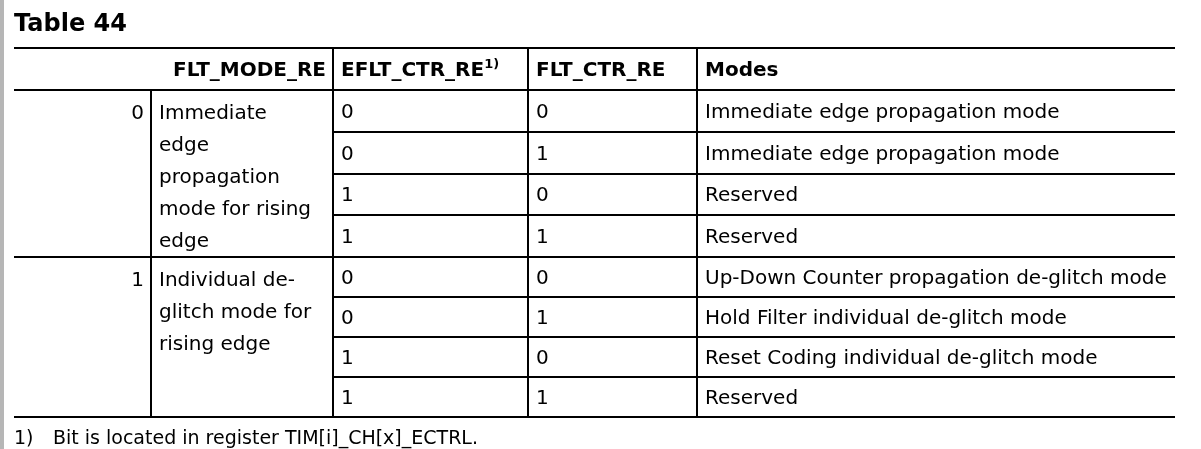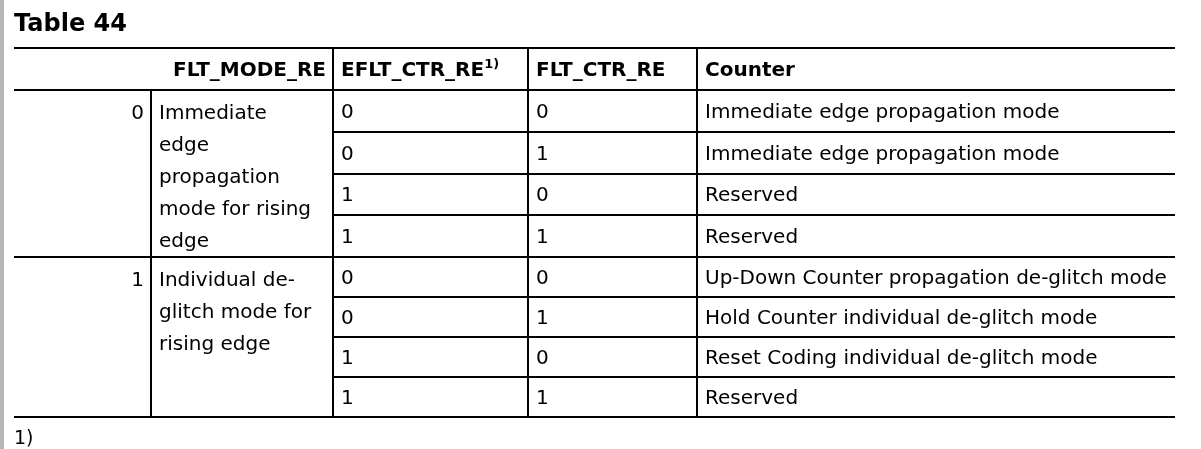--- a/index.html
+++ b/index.html
@@ -87,21 +87,21 @@
         <col class="c2">
         <col class="c3">
         <col class="c4">
         <col class="c5">
     </colgroup>
     <thead>
       <tr>
         <th colspan="2" class="mode-head">FLT_MODE_RE</th>
         <th><span>EFLT_CTR_RE</span><sup>1)</sup></th>
         <th>FLT_CTR_RE</th>
-        <th>Counter</th>
+        <th>Modes</th>
       </tr>
     </thead>
     <tbody>
       <tr>
         <td rowspan="4" class="merged mode-val">0</td>
         <td rowspan="4" class="merged vline">Immediate
 edge
 propagation
 mode for rising
 edge</td>
@@ -129,32 +129,33 @@
         <td rowspan="4" class="merged vline">Individual de-
 glitch mode for
 rising edge</td>
         <td class="vline">0</td>
         <td class="vline">0</td>
         <td class="vline">Up-Down Counter propagation de-glitch mode</td>
       </tr>
       <tr>
         <td class="vline">0</td>
         <td class="vline">1</td>
-        <td class="vline">Hold Counter individual de-glitch mode</td>
+        <td class="vline">Hold Filter individual de-glitch mode</td>
       </tr>
       <tr>
         <td class="vline">1</td>
         <td class="vline">0</td>
         <td class="vline">Reset Coding individual de-glitch mode</td>
       </tr>
       <tr>
         <td class="vline">1</td>
         <td class="vline">1</td>
         <td class="vline">Reserved</td>
       </tr>
     </tbody>
   </table>
 
   <div class="footnote">
     <span class="fn-marker">1)</span>
+    <span class="fn-text">Bit is located in register TIM[i]_CH[x]_ECTRL.</span>
   </div>
 
 </div>
 
 </body></html>

